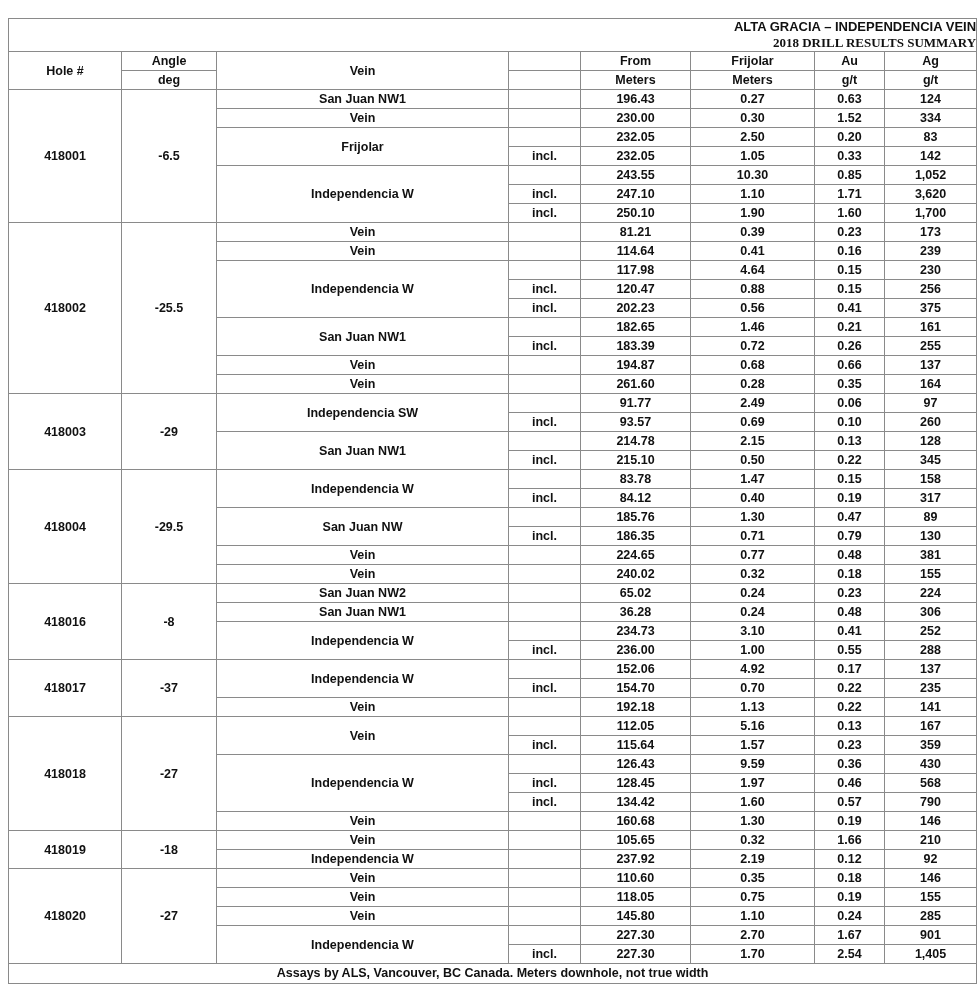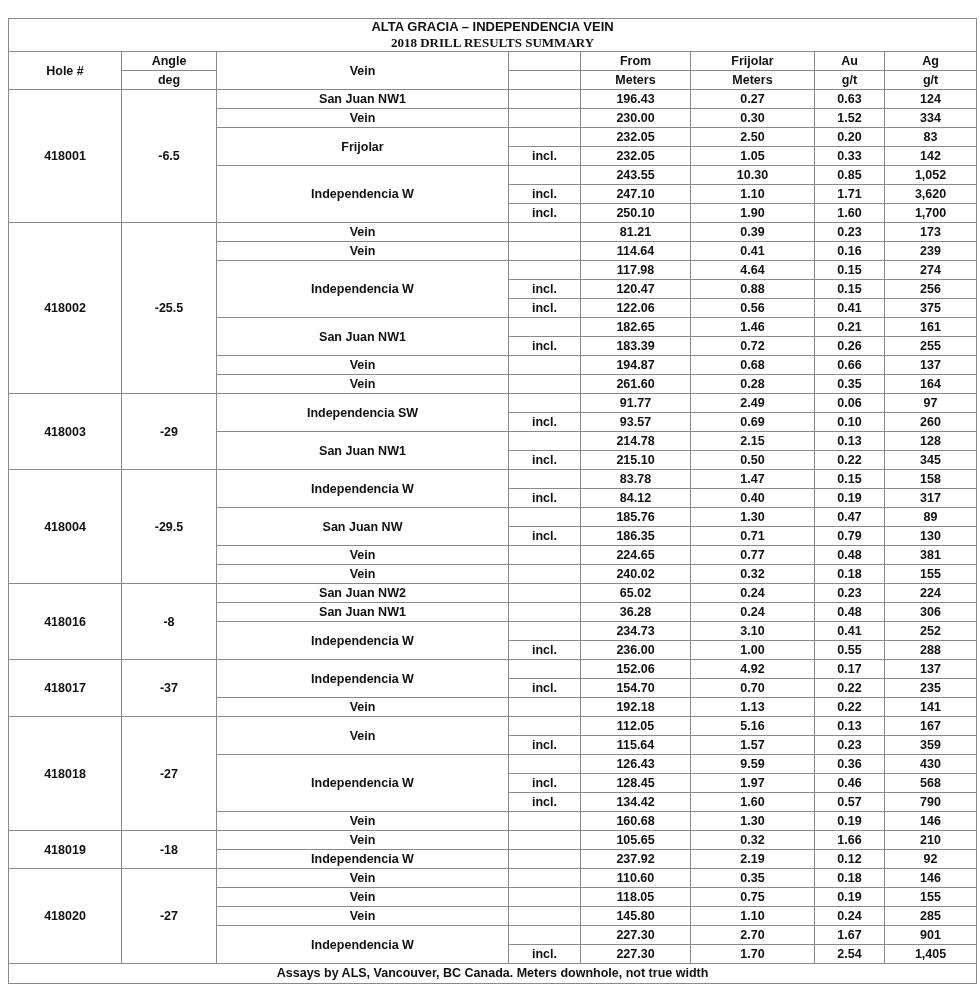--- a/index.html
+++ b/index.html
@@ -1,20 +1,20 @@
 <!DOCTYPE html>
 <html><head>
 <meta charset="utf-8">
 <style>
   html, body { margin: 0; padding: 0; background: #ffffff; }
   body { width: 980px; height: 1002px; position: relative; font-family: "Liberation Sans", sans-serif; color: #111; }
   #wrap { position: absolute; left: 8px; top: 18px; width: 968px; }
   table { border-collapse: collapse; width: 968px; table-layout: fixed; }
   td, th { border: 1px solid #8a8a8a; text-align: center; vertical-align: middle; font-size: 12.5px; font-weight: bold; padding: 0; height: 18px; line-height: 18px; white-space: nowrap; overflow: hidden; }
-  .title td { height: 16px; line-height: 16px; font-size: 13px; }
+  .title td { height: 16px; line-height: 16px; font-size: 13px; text-align: right; }
   .title td.t1 { border-bottom: none; }
   .title td.t2 { border-top: none; font-family: Liberation Serif, serif; }
   .hdr td { height: 18px; }
   .footer td { height: 19px; line-height: 19px; margin-top: 36px; }
 </style>
 </head>
 <body>
 
 <div id="wrap">
   <table>
@@ -127,32 +127,32 @@
           <td>0.41</td>
           <td>0.16</td>
           <td>239</td>
         </tr>
         <tr>
           <td rowspan="3">Independencia W</td>
           <td></td>
           <td>117.98</td>
           <td>4.64</td>
           <td>0.15</td>
-          <td>274</td>
+          <td>230</td>
         </tr>
         <tr>
           <td>incl.</td>
           <td>120.47</td>
           <td>0.88</td>
           <td>0.15</td>
           <td>256</td>
         </tr>
         <tr>
           <td>incl.</td>
-          <td>122.06</td>
+          <td>202.23</td>
           <td>0.56</td>
           <td>0.41</td>
           <td>375</td>
         </tr>
         <tr>
           <td rowspan="2">San Juan NW1</td>
           <td></td>
           <td>182.65</td>
           <td>1.46</td>
           <td>0.21</td>

